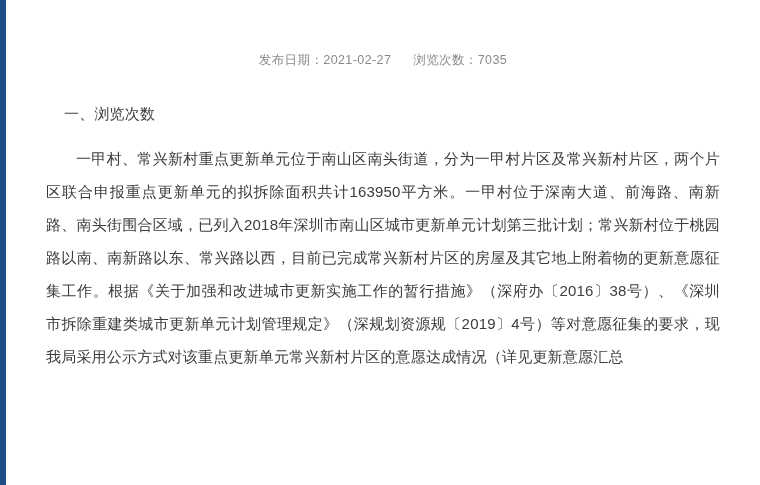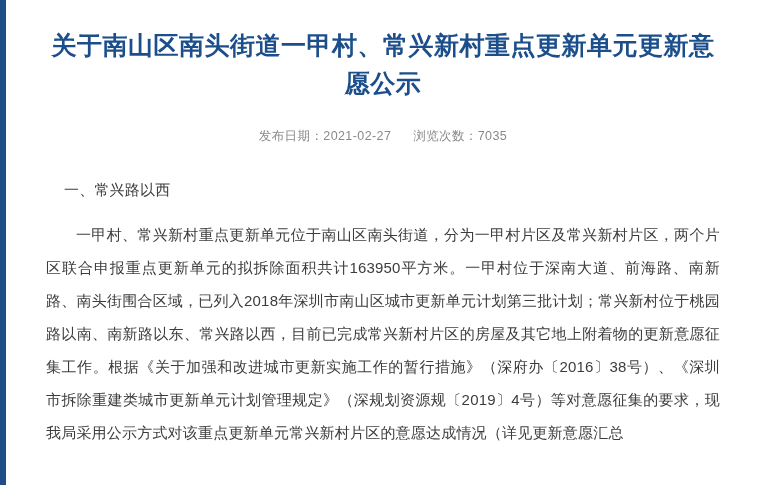--- a/index.html
+++ b/index.html
@@ -84,25 +84,24 @@
     color: #3c3c3c;
   }
 </style>
 </head>
 <body>
 
 <div class="page">
   <div class="left-rule"></div>
   <div class="content">
 
-    <h1 class="doc-title">关于南山区南头街道一甲村、常兴新村重点更新单元更新意愿公示</h1>
 
     <div class="meta-line">
       <span>发布日期：</span><span>2021-02-27</span><span class="meta-gap"></span><span>浏览次数：</span><span>7035</span>
     </div>
 
     <div class="body-text">
-      <p class="section-heading">一、常兴路以西</p>
+      <p class="section-heading">一、浏览次数</p>
       <p class="para">一甲村、常兴新村重点更新单元位于南山区南头街道，分为一甲村片区及常兴新村片区，两个片区联合申报重点更新单元的拟拆除面积共计163950平方米。一甲村位于深南大道、前海路、南新路、南头街围合区域，已列入2018年深圳市南山区城市更新单元计划第三批计划；常兴新村位于桃园路以南、南新路以东、常兴路以西，目前已完成常兴新村片区的房屋及其它地上附着物的更新意愿征集工作。根据《关于加强和改进城市更新实施工作的暂行措施》（深府办〔2016〕38号）、《深圳市拆除重建类城市更新单元计划管理规定》（深规划资源规〔2019〕4号）等对意愿征集的要求，现我局采用公示方式对该重点更新单元常兴新村片区的意愿达成情况（详见更新意愿汇总</p>
     </div>
 
   </div>
 </div>
 
 </body></html>

